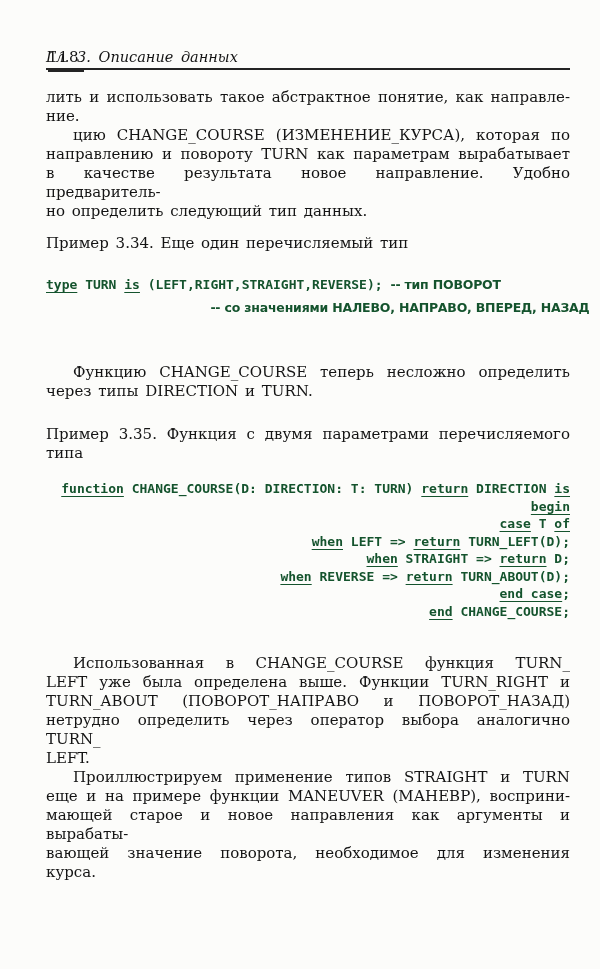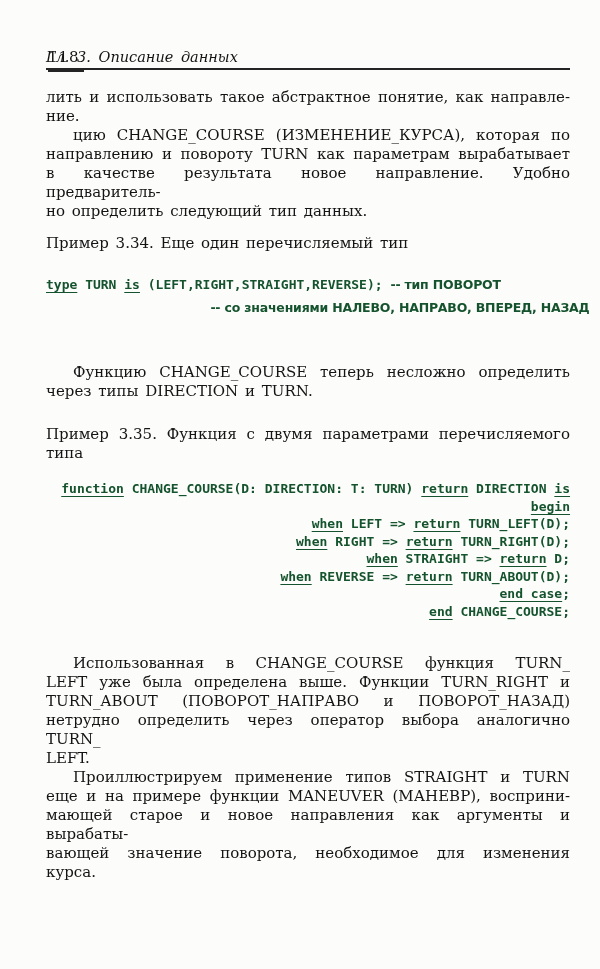--- a/index.html
+++ b/index.html
@@ -74,22 +74,22 @@
     </div>
 
   <div class="caption cap35">
       <div class="tline">Пример 3.35. Функция с двумя параметрами перечисляемого</div>
       <div class="tline last">типа</div>
     </div>
 
   <div class="code code35">
       <div class="cline"><span class="u">function</span><span> CHANGE_COURSE(D: DIRECTION: T: TURN) </span><span class="u">return</span><span> DIRECTION </span><span class="u">is</span></div>
       <div class="cline"><span class="u">begin</span></div>
+      <div class="cline"><span>  </span><span class="u">case</span><span> T </span><span class="u">of</span></div>
       <div class="cline"><span>    </span><span class="u">when</span><span> LEFT =&gt; </span><span class="u">return</span><span> TURN_LEFT(D);</span></div>
-      <div class="cline"><span>    </span><span class="u">when</span><span> RIGHT =&gt; </span><span class="u">return</span><span> TURN_RIGHT(D);</span></div>
       <div class="cline"><span>    </span><span class="u">when</span><span> STRAIGHT =&gt; </span><span class="u">return</span><span> D;</span></div>
       <div class="cline"><span>    </span><span class="u">when</span><span> REVERSE =&gt; </span><span class="u">return</span><span> TURN_ABOUT(D);</span></div>
       <div class="cline"><span>  </span><span class="u">end case</span><span>;</span></div>
       <div class="cline"><span class="u">end</span><span> CHANGE_COURSE;</span></div>
     </div>
 
   <div class="para indent p3">
       <div class="tline">Использованная в CHANGE_COURSE функция TURN_</div>
       <div class="tline">LEFT уже была определена выше. Функции TURN_RIGHT и</div>
       <div class="tline">TURN_ABOUT (ПОВОРОТ_НАПРАВО и ПОВОРОТ_НАЗАД)</div>

